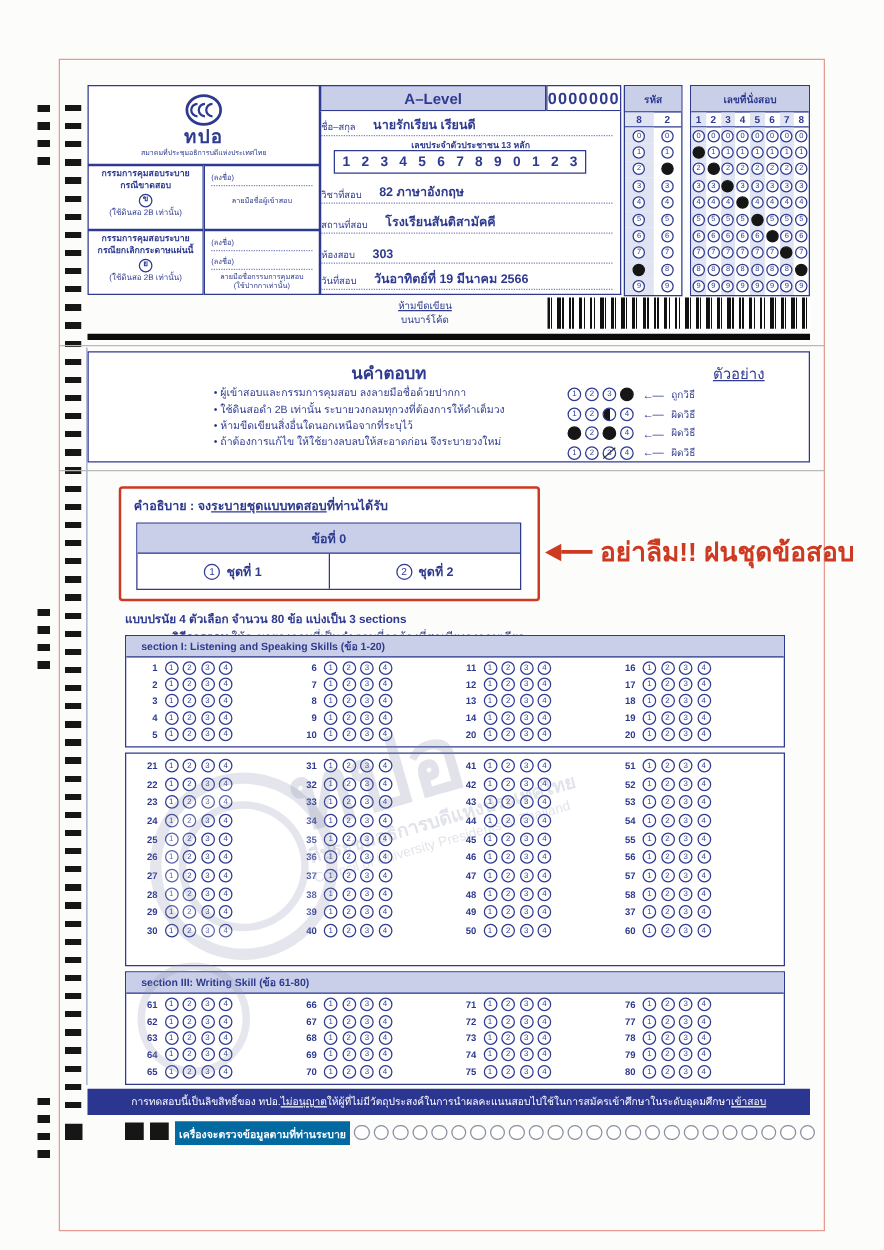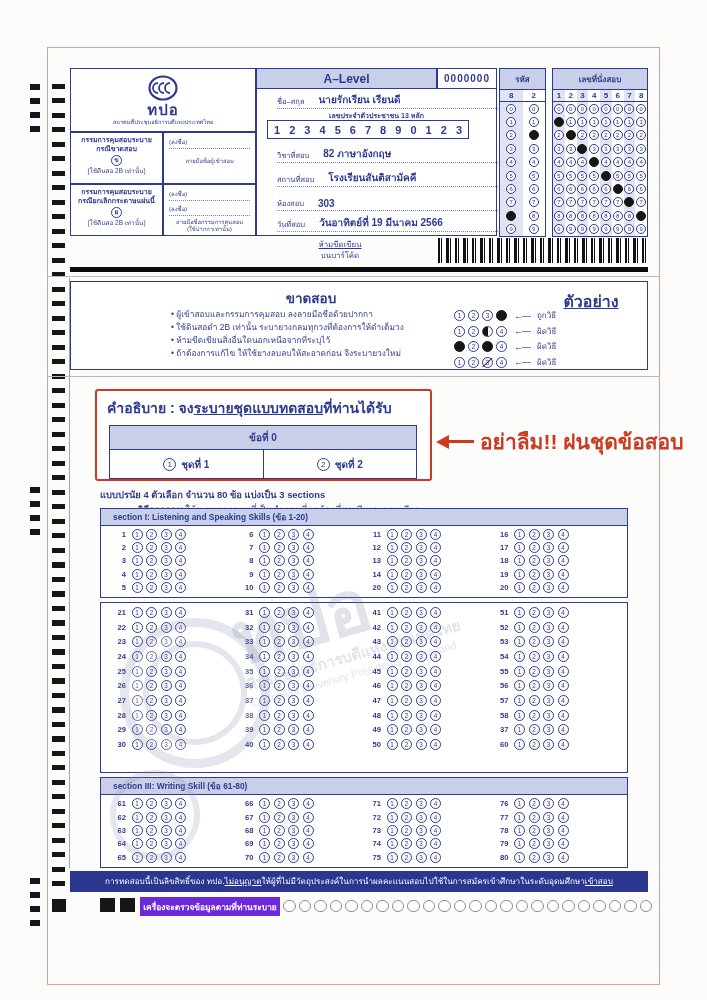--- a/index.html
+++ b/index.html
@@ -31,23 +31,23 @@
   .logo-box{left:70px;top:68px;width:186px;height:64px;display:flex;flex-direction:column;align-items:center;justify-content:center;gap:1px;}
   .logo-abbr{font-size:15px;font-weight:bold;letter-spacing:1px;line-height:1;}
   .logo-org{font-size:5.6px;}
   .com-box{left:70px;width:93px;height:52px;padding:3px 2px;text-align:center;font-size:7px;font-weight:bold;line-height:1.25;}
   .com-note{font-weight:normal;font-size:6.4px;}
   .circ{display:inline-flex;width:11px;height:11px;border:1px solid var(--navy);border-radius:50%;align-items:center;justify-content:center;font-size:6.5px;margin:1px 0;}
   .sig-box{left:163px;width:93px;height:52px;padding:4px 5px 2px;font-size:6px;display:flex;flex-direction:column;justify-content:space-between;}
   .sig-line{border-bottom:1px dotted #7a82bb;padding-bottom:1px;}
   .sig-cap{text-align:center;font-size:5.8px;line-height:1.2;}
   .alevel-bar{left:256px;top:68px;width:181px;height:21px;background:var(--peri);display:flex;align-items:center;justify-content:center;font-size:12px;font-weight:bold;}
-  .serial-box{left:437px;top:68px;width:60px;height:21px;display:flex;align-items:center;justify-content:center;font-size:10px;font-weight:bold;letter-spacing:1px;}
+  .serial-box{left:437px;top:68px;width:60px;height:21px;display:flex;align-items:center;justify-content:center;font-size:13px;font-weight:bold;letter-spacing:1px;}
   .name-area{left:256px;top:89px;width:241px;height:147px;border-left:1px solid var(--navy);border-right:1px solid var(--navy);border-bottom:1px solid var(--navy);background:#fff;}
-  .fld{position:absolute;left:20px;width:233px;display:flex;align-items:flex-end;border-bottom:1px dotted #7a82bb;padding-bottom:1px;}
+  .fld{position:absolute;left:0;width:233px;display:flex;align-items:flex-end;border-bottom:1px dotted #7a82bb;padding-bottom:1px;}
   .fld-label{font-size:7.5px;white-space:nowrap;}
   .fld-value{font-size:10px;font-weight:bold;padding-left:14px;white-space:nowrap;}
   .cid-label{position:absolute;left:0;top:21px;width:100%;text-align:center;font-size:7px;font-weight:bold;}
   .cid-box{position:absolute;left:10px;top:31px;width:202px;height:19px;border:1.5px solid var(--navy);display:flex;align-items:center;justify-content:space-between;padding:0 6px;font-size:11px;font-weight:bold;}
   
   .grid-wrap{top:68px;border:1px solid var(--navy);background:#fff;}
   .grid-title{height:21px;background:var(--peri);display:flex;align-items:center;justify-content:center;font-size:8px;font-weight:bold;border-bottom:1px solid var(--navy);}
   .num-grid{display:grid;}
   .num-grid .cell{height:13.4px;display:flex;align-items:center;justify-content:center;}
   .num-grid .cell.head{height:12px;font-size:8px;font-weight:bold;border-bottom:1px solid var(--navy);}
@@ -65,28 +65,28 @@
   .barcode{left:438px;top:238px;width:210px;height:25px;
     background:repeating-linear-gradient(90deg,#111 0 2px,#fff 2px 3px,#111 3px 4px,#fff 4px 8px,#111 8px 11px,#fff 11px 12px,#111 12px 13px,#fff 13px 17px);}
   .thick-line{left:70px;top:267px;width:578px;height:5px;background:#0c0c0c;}
   .gray-line{left:47px;width:613px;height:1px;background:#b9b9b9;}
   
   .instr-box{left:70px;top:281px;width:578px;height:89px;border:1px solid var(--navy);background:#fff;}
   .instr-title{position:absolute;left:120px;top:5px;width:240px;text-align:center;font-size:13.5px;font-weight:bold;}
   .instr-bullets{position:absolute;left:100px;top:26px;list-style:none;}
   .instr-bullets li{font-size:8.4px;line-height:13px;}
   .instr-bullets li::before{content:"• ";}
-  .ex-title{position:absolute;left:455px;top:7px;width:130px;text-align:center;font-size:16px;font-weight:bold;text-decoration:underline;}
+  .ex-title{position:absolute;left:455px;top:7px;width:130px;text-align:center;font-size:12px;font-weight:normal;text-decoration:underline;}
   .ex-rows{position:absolute;left:383px;top:27px;display:flex;flex-direction:column;gap:2.6px;}
   .ex-row{display:flex;align-items:center;gap:3px;}
   .ex-arrow{font-size:9px;letter-spacing:-1px;margin:0 4px;}
   .ex-label{font-size:8px;}
   
   .explain-box{left:95px;top:389px;width:337px;height:92px;border:2.5px solid var(--red);border-radius:3px;background:#fff;padding:6px 10px;}
-  .explain-line{font-size:14px;font-weight:bold;}
+  .explain-line{font-size:10px;font-weight:bold;}
   .explain-line .u{text-decoration:underline;}
   .explain-table{margin-top:6px;margin-left:2px;width:308px;border:1px solid var(--navy);}
   .explain-head{height:24px;background:var(--peri);border-bottom:1px solid var(--navy);display:flex;align-items:center;justify-content:center;font-size:10px;font-weight:bold;}
   .explain-opts{display:flex;height:28px;}
   .explain-opt{flex:1;display:flex;align-items:center;justify-content:center;gap:5px;font-size:10px;font-weight:bold;}
   .explain-opt + .explain-opt{border-left:1px solid var(--navy);}
   .opt-circ{display:inline-flex;width:13px;height:13px;border:1px solid var(--navy);border-radius:50%;align-items:center;justify-content:center;font-size:8px;font-weight:normal;}
   .reminder{left:436px;top:425px;display:flex;align-items:center;color:var(--red);}
   .rem-tri{width:0;height:0;border-top:7px solid transparent;border-bottom:7px solid transparent;border-right:13px solid var(--red);}
   .rem-bar{width:25px;height:3px;background:var(--red);margin-right:6px;}
@@ -98,21 +98,21 @@
   .sec{left:100px;width:528px;border:1px solid var(--navy);background:#fff;}
   .sec-head{height:17px;background:var(--peri);border-bottom:1px solid var(--navy);display:flex;align-items:center;padding-left:12px;font-size:8.4px;font-weight:bold;}
   .sec-cols{display:grid;grid-template-columns:repeat(4,1fr);height:calc(100% - 18px);padding:2px 6px 2px 10px;}
   .sec-col{display:flex;flex-direction:column;justify-content:space-around;}
   .q{display:flex;align-items:center;gap:3.5px;}
   .qn{width:15px;text-align:right;font-size:7.6px;font-weight:bold;margin-right:2px;}
   
   .footer-bar{left:70px;top:871px;width:578px;height:21px;background:#2b3690;color:#fff;display:flex;align-items:center;justify-content:center;font-size:8.2px;white-space:nowrap;}
   .footer-bar .u{text-decoration:underline;}
   .sq{width:15px;height:14px;background:var(--ink);top:898px;}
-  .machine-pill{left:140px;top:897px;width:140px;height:19px;background:#6d28d9;color:#fff;display:flex;align-items:center;justify-content:center;font-size:8.4px;font-weight:bold;}
+  .machine-pill{left:140px;top:897px;width:140px;height:19px;background:#0369a1;color:#fff;display:flex;align-items:center;justify-content:center;font-size:8.4px;font-weight:bold;}
   .circles-row{left:283px;top:898px;width:370px;height:16px;display:flex;gap:3px;align-items:center;}
   .circles-row .oc{width:12.5px;height:12.5px;border:1px solid #8a8fa0;border-radius:50%;background:#fff;flex:0 0 auto;}
   
   .wm{pointer-events:none;z-index:6;opacity:0.22;color:#7d84a5;}
   .wm-ring{left:120px;top:618px;width:150px;height:150px;border:9px solid #8d93b0;border-radius:50%;box-shadow:inset 0 0 0 14px #fff,inset 0 0 0 20px #8d93b0;}
   .wm-text{left:225px;top:610px;width:400px;transform:rotate(-16deg);transform-origin:left top;text-align:left;}
   .wm-abbr{font-size:74px;font-weight:bold;line-height:0.9;}
   .wm-l2{font-size:15px;font-weight:bold;}
   .wm-l3{font-size:11px;}
   .wm-ring2{left:110px;top:770px;width:90px;height:90px;border:6px solid #8d93b0;border-radius:50%;}
@@ -530,21 +530,21 @@
 
 <div class="abs bc-warning">
   <div class="u">ห้ามขีดเขียน</div>
   <div>บนบาร์โค้ด</div>
 </div>
 <div class="abs barcode"></div>
 <div class="abs thick-line"></div>
 <div class="abs gray-line" style="top:276px"></div>
 
 <div class="abs instr-box">
-  <div class="instr-title">ขาดสอบ</div>
+  <div class="instr-title">นคำตอบท</div>
   <ul class="instr-bullets">
       <li>ผู้เข้าสอบและกรรมการคุมสอบ ลงลายมือชื่อด้วยปากกา</li>
       <li>ใช้ดินสอดำ 2B เท่านั้น ระบายวงกลมทุกวงที่ต้องการให้ดำเต็มวง</li>
       <li>ห้ามขีดเขียนสิ่งอื่นใดนอกเหนือจากที่ระบุไว้</li>
       <li>ถ้าต้องการแก้ไข ให้ใช้ยางลบลบให้สะอาดก่อน จึงระบายวงใหม่</li>
     </ul>
   <div class="ex-title">ตัวอย่าง</div>
   <div class="ex-rows">
       <div class="ex-row">
         <span class="bub">1</span>

